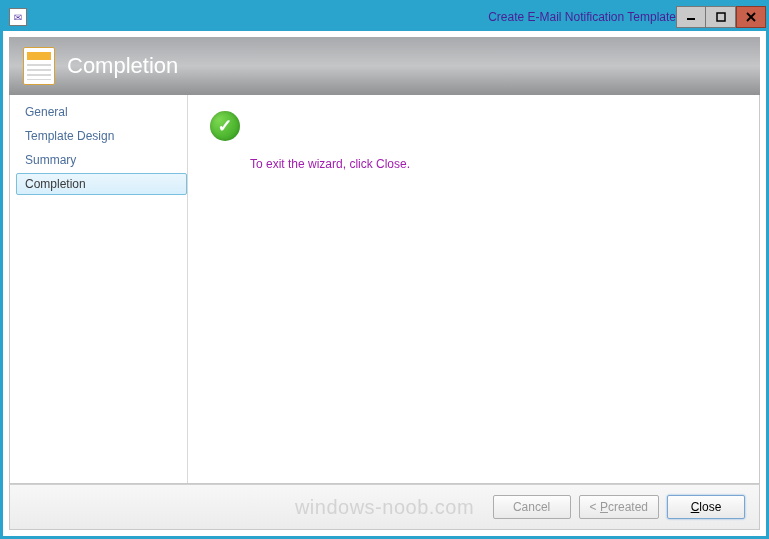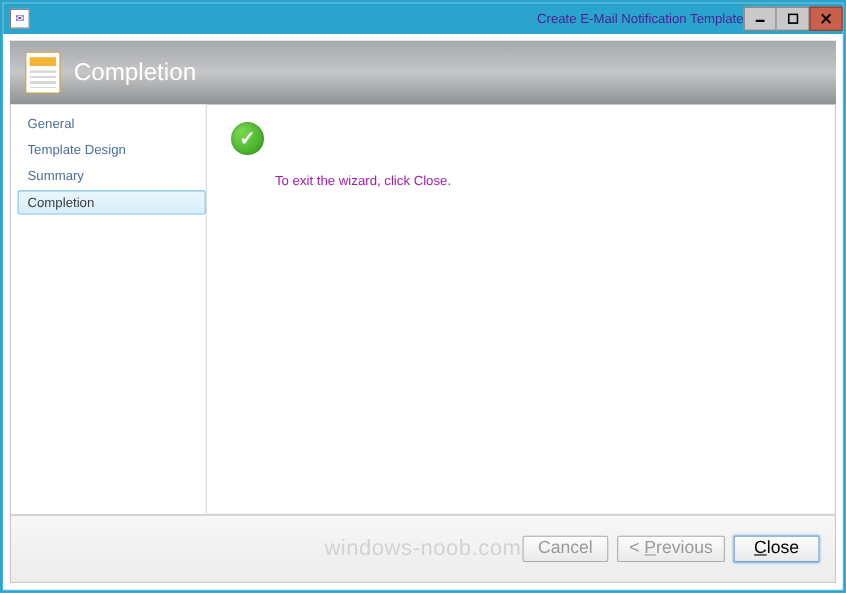--- a/index.html
+++ b/index.html
@@ -21,23 +21,23 @@
     .banner-title { color: #fff; font-size: 22px; font-weight: 300; }
     .body-area { flex: 1; display: flex; border: 1px solid #c9c9c9; border-top: none; }
     .sidebar { width: 178px; border-right: 1px solid #d9d9d9; padding: 6px 0 6px 6px; background: #fff; }
     .sidebar-item { height: 22px; padding: 0 8px; font-size: 12px; color: #4b6e9b; display: flex; align-items: center; cursor: pointer; border: 1px solid transparent; margin-bottom: 2px; border-radius: 2px; }
     .sidebar-item.active { background: linear-gradient(to bottom, #eaf6fd 0%, #d7effc 100%); border: 1px solid #7cc0e0; color: #3a3a3a; }
     .content { flex: 1; padding: 16px 22px; }
     .content-head { display: flex; align-items: center; gap: 10px; margin-bottom: 16px; }
     .success-icon { width: 30px; height: 30px; border-radius: 50%; background: radial-gradient(circle at 30% 30%, #7bd850, #2f9e1a); display: flex; align-items: center; justify-content: center; color: #fff; font-size: 18px; font-weight: bold; box-shadow: inset 0 0 4px rgba(0,0,0,.2); }
     .content-title { font-size: 13px; font-weight: 600; color: #222; }
     .content-body { font-size: 12px; color: #a21caf; padding-left: 40px; }
-    .footer { height: 62px; display: flex; align-items: center; justify-content: flex-end; gap: 8px; padding: 4px 14px; border: 1px solid #c9c9c9; border-top: 1px solid #d0d0d0; background: linear-gradient(to bottom, #f7f7f7, #ececec); position: relative; }
+    .footer { height: 46px; display: flex; align-items: center; justify-content: flex-end; gap: 8px; padding: 4px 14px; border: 1px solid #c9c9c9; border-top: 1px solid #d0d0d0; background: linear-gradient(to bottom, #f7f7f7, #ececec); position: relative; }
     .wm { position: absolute; left: 50%; transform: translateX(-50%); color: #d3d3d3; font-size: 20px; letter-spacing: .5px; font-weight: 400; pointer-events: none; }
-    .btn { min-width: 78px; height: 24px; font-size: 16px; background: linear-gradient(to bottom, #fdfdfd, #e9e9e9); border: 1px solid #adadad; border-radius: 2px; cursor: pointer; padding: 0 10px; }
+    .btn { min-width: 78px; height: 24px; font-size: 12px; background: linear-gradient(to bottom, #fdfdfd, #e9e9e9); border: 1px solid #adadad; border-radius: 2px; cursor: pointer; padding: 0 10px; }
     .btn:disabled { color: #9a9a9a; cursor: default; }
     .btn.primary { border: 1px solid #7aa6d1; box-shadow: 0 0 2px #6fa8dc; }
     .u { text-decoration: underline; }
   </style>
 </head>
 <body>
 
 <div class="window">
 
   <div class="titlebar">
@@ -82,18 +82,18 @@
         <div class="content-head">
           <div class="success-icon">✓</div>
         </div>
         <div class="content-body">To exit the wizard, click Close.</div>
       </div>
     </div>
 
     <div class="footer">
       <div class="wm">windows-noob.com</div>
       <button class="btn" disabled="">Cancel</button>
-      <button class="btn" disabled=""><span>&lt; </span><span class="u">P</span><span>revious</span></button>
+      <button class="btn" disabled=""><span>&lt; </span><span class="u">P</span><span>created</span></button>
       <button class="btn primary"><span class="u">C</span><span>lose</span></button>
     </div>
 
   </div>
 </div>
 
 </body></html>

